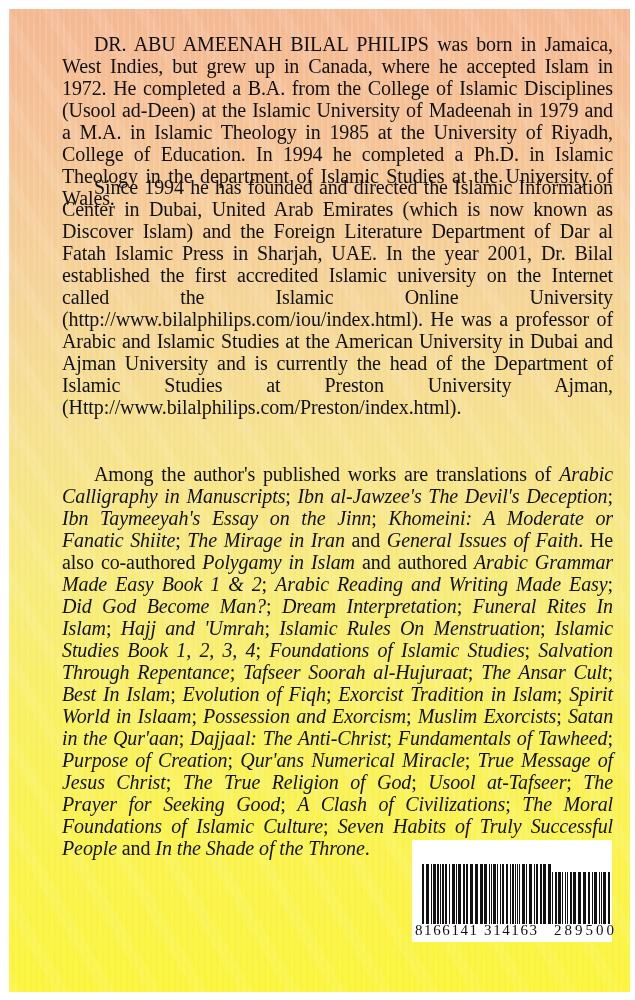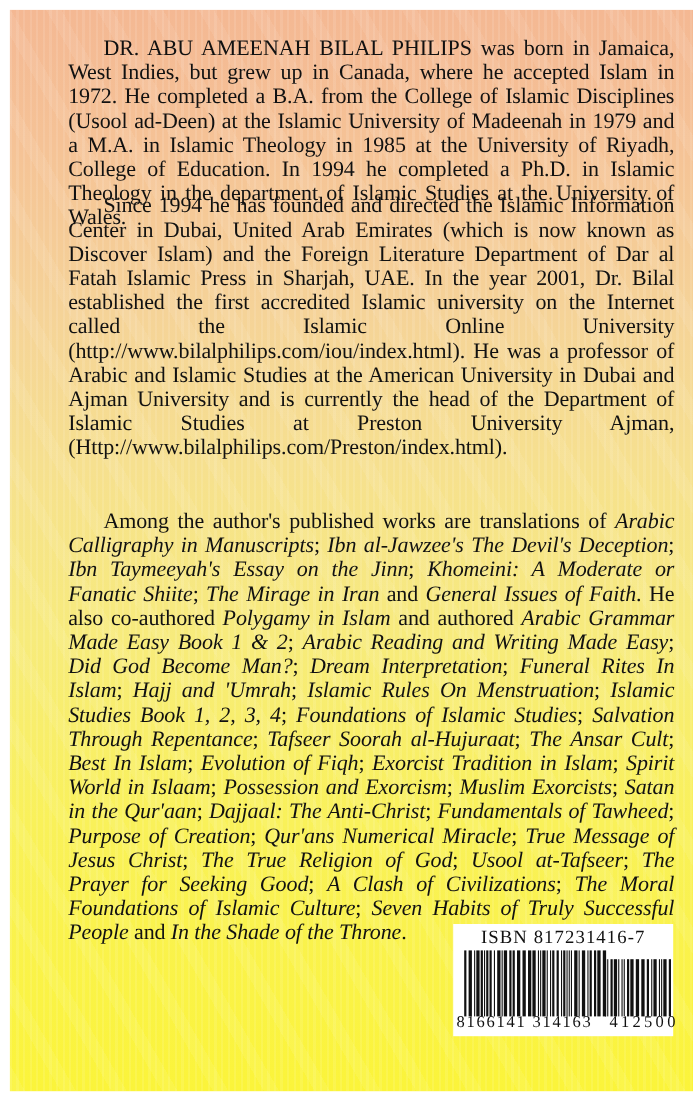--- a/index.html
+++ b/index.html
@@ -63,21 +63,20 @@
 
   <div class="text-block" id="para2">
     <p><span>Since 1994 he has founded and directed the Islamic Information Center in Dubai, United Arab Emirates (which is now known as Discover Islam) and the Foreign Literature Department of Dar al Fatah Islamic Press in Sharjah, UAE. In the year 2001, Dr. Bilal established the first accredited Islamic university on the Internet called the Islamic Online University (http://www.bilalphilips.com/iou/index.html). He was a professor of Arabic and Islamic Studies at the American University in Dubai and Ajman University and is currently the head of the Department of Islamic Studies at Preston University Ajman, (Http://www.bilalphilips.com/Preston/index.html).</span></p>
   </div>
 
   <div class="text-block" id="para3">
     <p><span>Among the author's published works are translations of </span><i>Arabic Calligraphy in Manuscripts</i><span>; </span><i>Ibn al-Jawzee's The Devil's Deception</i><span>; </span><i>Ibn Taymeeyah's Essay on the Jinn</i><span>; </span><i>Khomeini: A Moderate or Fanatic Shiite</i><span>; </span><i>The Mirage in Iran</i><span> and </span><i>General Issues of Faith</i><span>. He also co-authored </span><i>Polygamy in Islam</i><span> and authored </span><i>Arabic Grammar Made Easy Book 1 &amp; 2</i><span>; </span><i>Arabic Reading and Writing Made Easy</i><span>; </span><i>Did God Become Man?</i><span>; </span><i>Dream Interpretation</i><span>; </span><i>Funeral Rites In Islam</i><span>; </span><i>Hajj and 'Umrah</i><span>; </span><i>Islamic Rules On Menstruation</i><span>; </span><i>Islamic Studies Book 1, 2, 3, 4</i><span>; </span><i>Foundations of Islamic Studies</i><span>; </span><i>Salvation Through Repentance</i><span>; </span><i>Tafseer Soorah al-Hujuraat</i><span>; </span><i>The Ansar Cult</i><span>; </span><i>Best In Islam</i><span>; </span><i>Evolution of Fiqh</i><span>; </span><i>Exorcist Tradition in Islam</i><span>; </span><i>Spirit World in Islaam</i><span>; </span><i>Possession and Exorcism</i><span>; </span><i>Muslim Exorcists</i><span>; </span><i>Satan in the Qur'aan</i><span>; </span><i>Dajjaal: The Anti-Christ</i><span>; </span><i>Fundamentals of Tawheed</i><span>; </span><i>Purpose of Creation</i><span>; </span><i>Qur'ans Numerical Miracle</i><span>; </span><i>True Message of Jesus Christ</i><span>; </span><i>The True Religion of God</i><span>; </span><i>Usool at-Tafseer</i><span>; </span><i>The Prayer for Seeking Good</i><span>; </span><i>A Clash of Civilizations</i><span>; </span><i>The Moral Foundations of Islamic Culture</i><span>; </span><i>Seven Habits of Truly Successful People</i><span> and </span><i>In the Shade of the Throne</i><span>.</span></p>
   </div>
 
   <div class="barcode-box">
-    <div class="isbn-label">ISBN 817231416-7</div>
     <div class="bars main">
         <div class="bar" style="width: 2px;"></div>
         <div class="gap" style="width: 2px;"></div>
         <div class="bar" style="width: 3px;"></div>
         <div class="gap" style="width: 2px;"></div>
         <div class="bar" style="width: 1px;"></div>
         <div class="gap" style="width: 1px;"></div>
         <div class="bar" style="width: 3px;"></div>
         <div class="gap" style="width: 1px;"></div>
         <div class="bar" style="width: 2px;"></div>
@@ -181,15 +180,15 @@
         <div class="bar" style="width: 1px;"></div>
         <div class="gap" style="width: 1px;"></div>
         <div class="bar" style="width: 1px;"></div>
         <div class="gap" style="width: 1px;"></div>
         <div class="bar" style="width: 3px;"></div>
         <div class="gap" style="width: 2px;"></div>
         <div class="bar" style="width: 2px;"></div>
         <div class="gap" style="width: 2px;"></div>
       </div>
     <div class="digits main">8166141 314163</div>
-    <div class="digits addon">412500</div>
+    <div class="digits addon">289500</div>
   </div>
 </div>
 
 </body></html>

